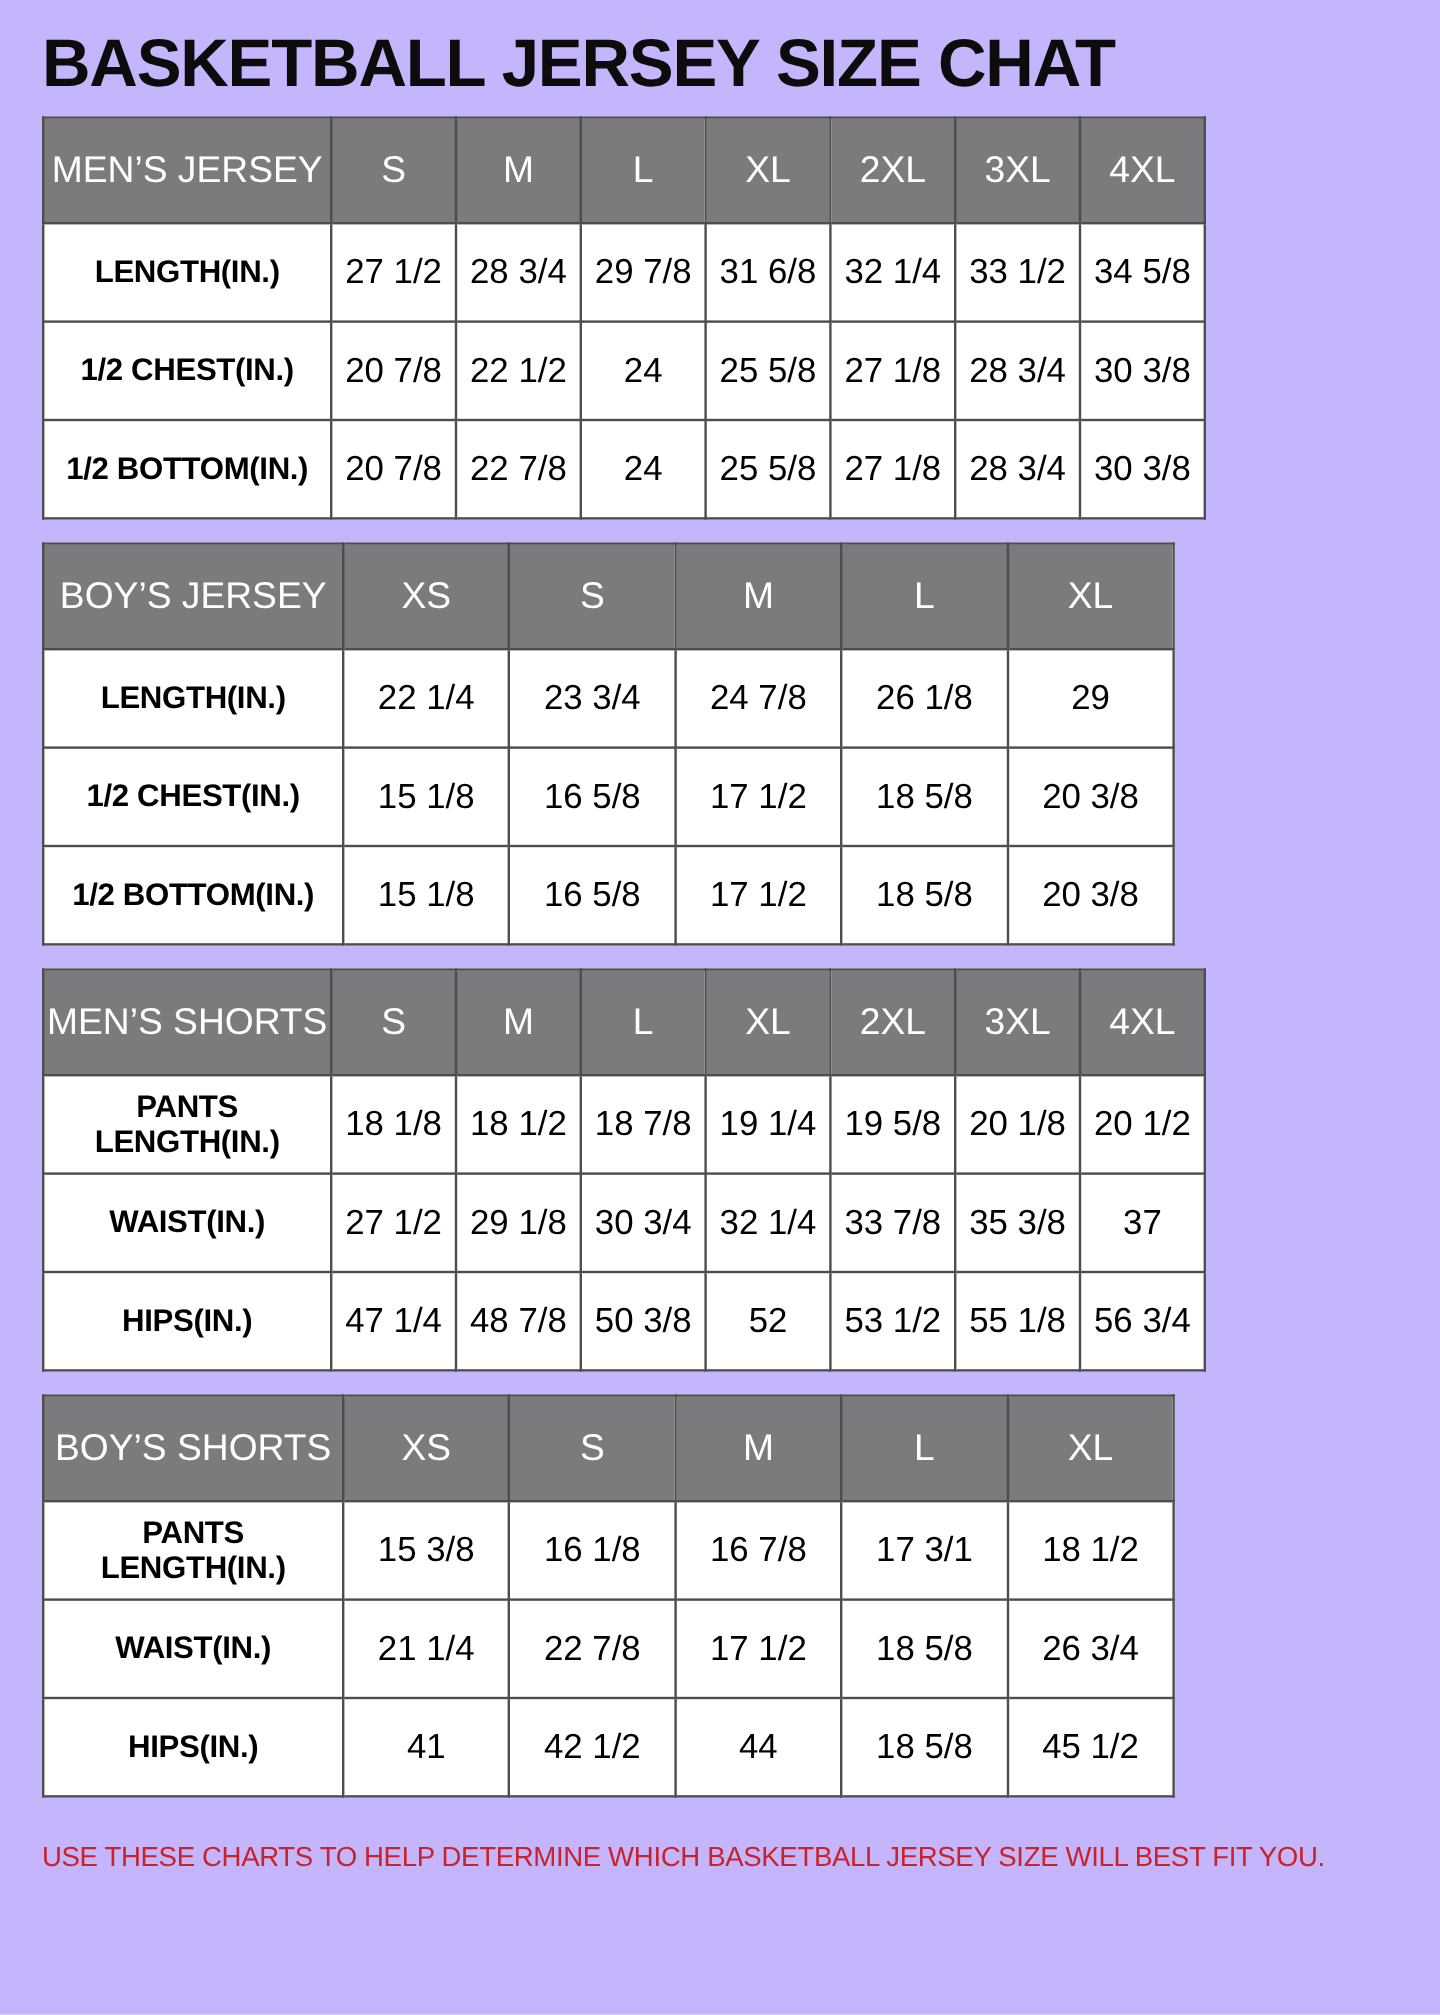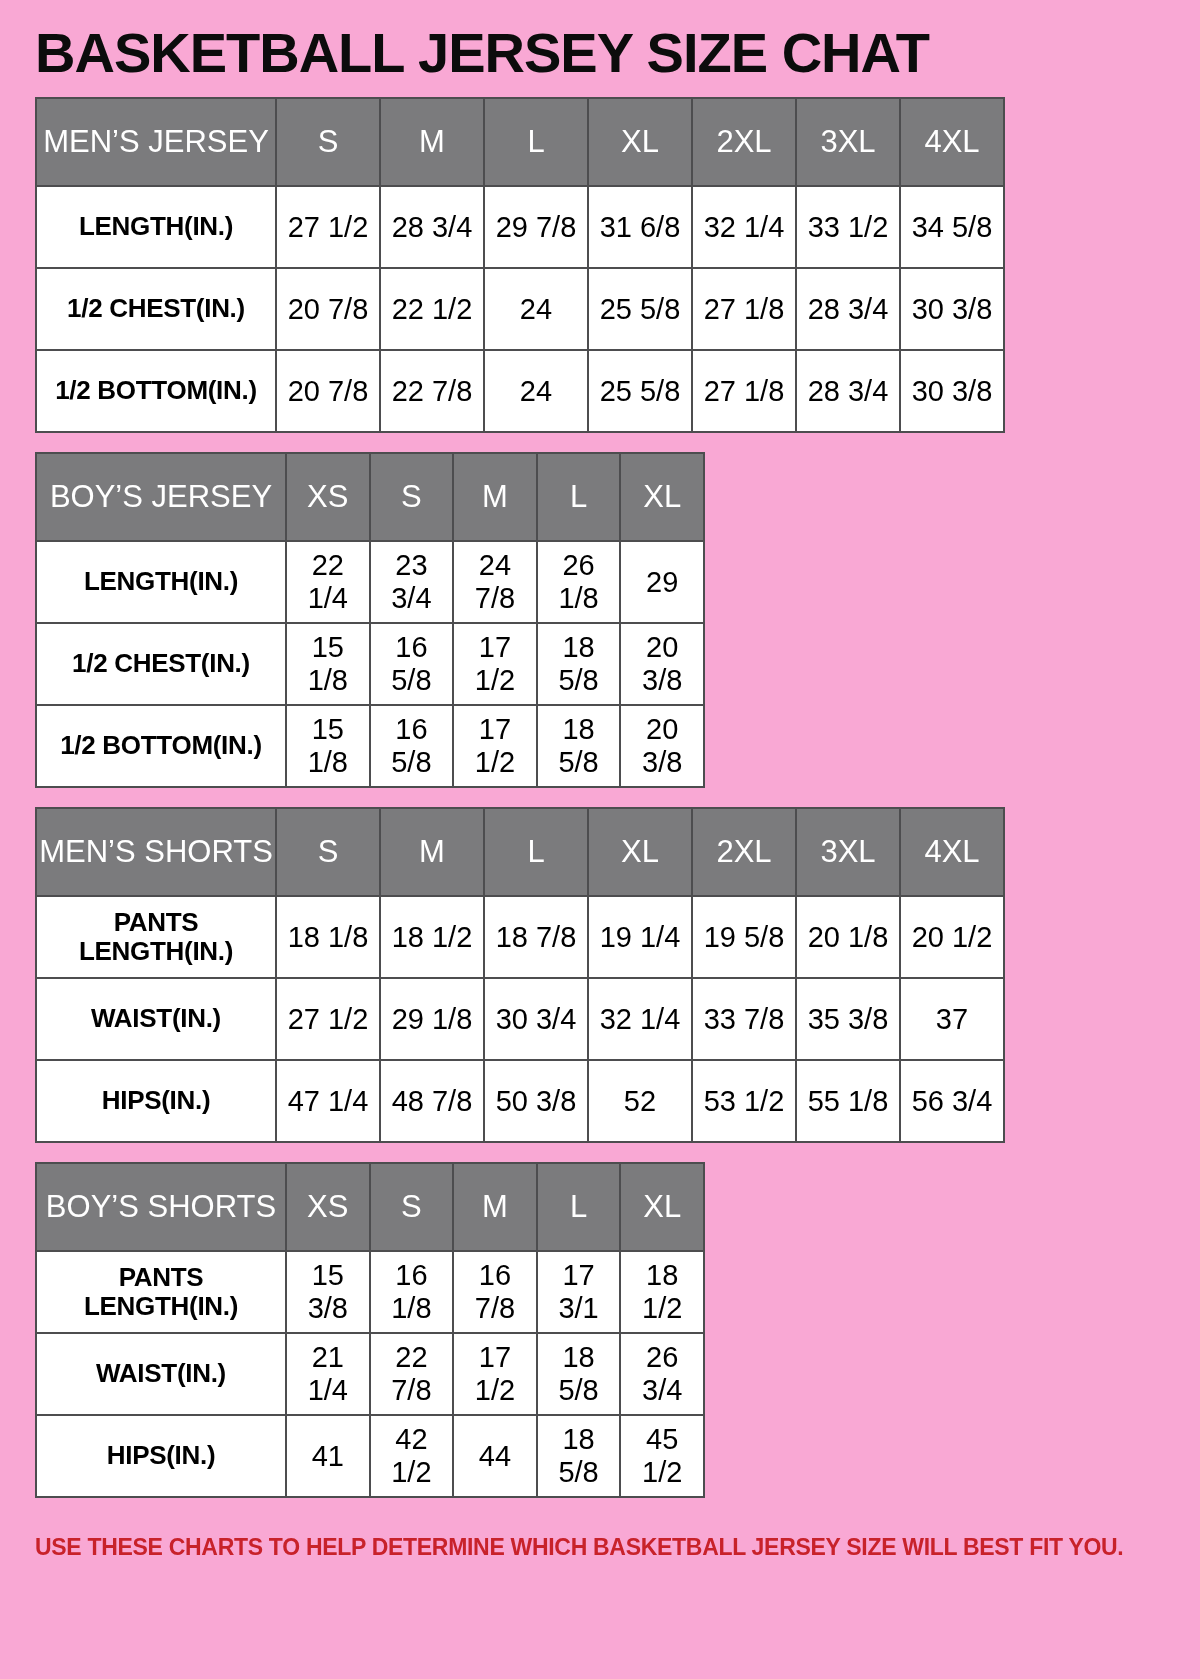--- a/index.html
+++ b/index.html
@@ -6,21 +6,21 @@
     margin: 0;
     padding: 0;
     background: #ffffff;
     font-family: "Liberation Sans", sans-serif;
     color: #111111;
   }
   .page {
     width: 1200px;
     min-height: 1679px;
     box-sizing: border-box;
-    background: #f9a8d4;
+    background: #c4b5fd;
     padding: 10px 30px 30px 35px;
   }
   .title {
     font-size: 56px;
     font-weight: bold;
     letter-spacing: -1px;
     color: #0c0c0c;
     margin: 10px 0 12px 0;
     white-space: nowrap;
   }
@@ -33,21 +33,21 @@
     width: 880px;
     margin: 0 0 18px 0;
   }
   table.size-table {
     border-collapse: collapse;
     table-layout: fixed;
     margin: 0 0 19px 0;
     background: #ffffff;
   }
   table.size-table.wide   { width: 970px; }
-  table.size-table.narrow { width: 670px;  }
+  table.size-table.narrow { width: 944px;  }
   table.size-table th,
   table.size-table td {
     border: 2px solid #4d4d4f;
     text-align: center;
     vertical-align: middle;
     overflow: hidden;
   }
   table.size-table thead th {
     background: #7b7b7d;
     color: #ffffff;
@@ -65,21 +65,21 @@
   table.size-table td.row-label {
     font-weight: bold;
     font-size: 26px;
     letter-spacing: -0.3px;
     line-height: 1.12;
     padding: 2px 6px;
   }
   .footer {
     color: #c8222a;
     font-size: 23px;
-    font-weight: bold;
+    font-weight: normal;
     letter-spacing: -0.3px;
     margin: 36px 0 0 0;
     white-space: nowrap;
   }
 </style>
 </head>
 <body>
 
 <div class="page">
   <h1 class="title">BASKETBALL JERSEY SIZE CHAT</h1>

